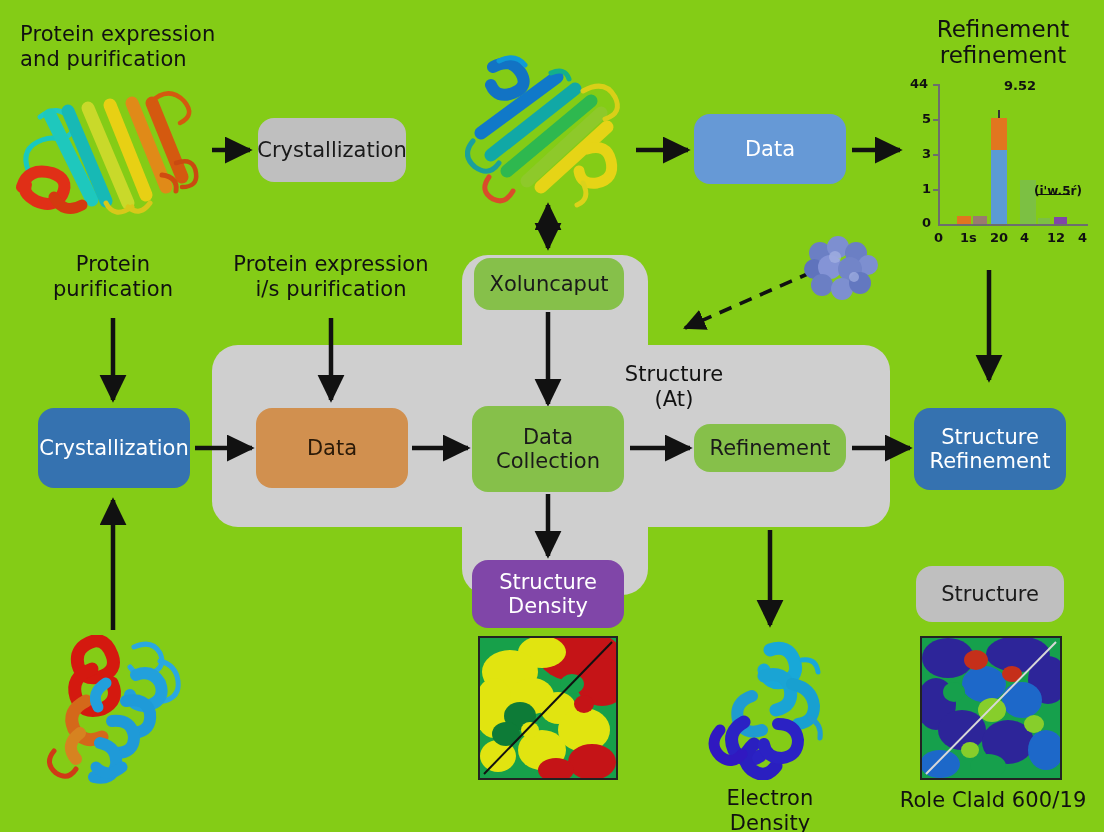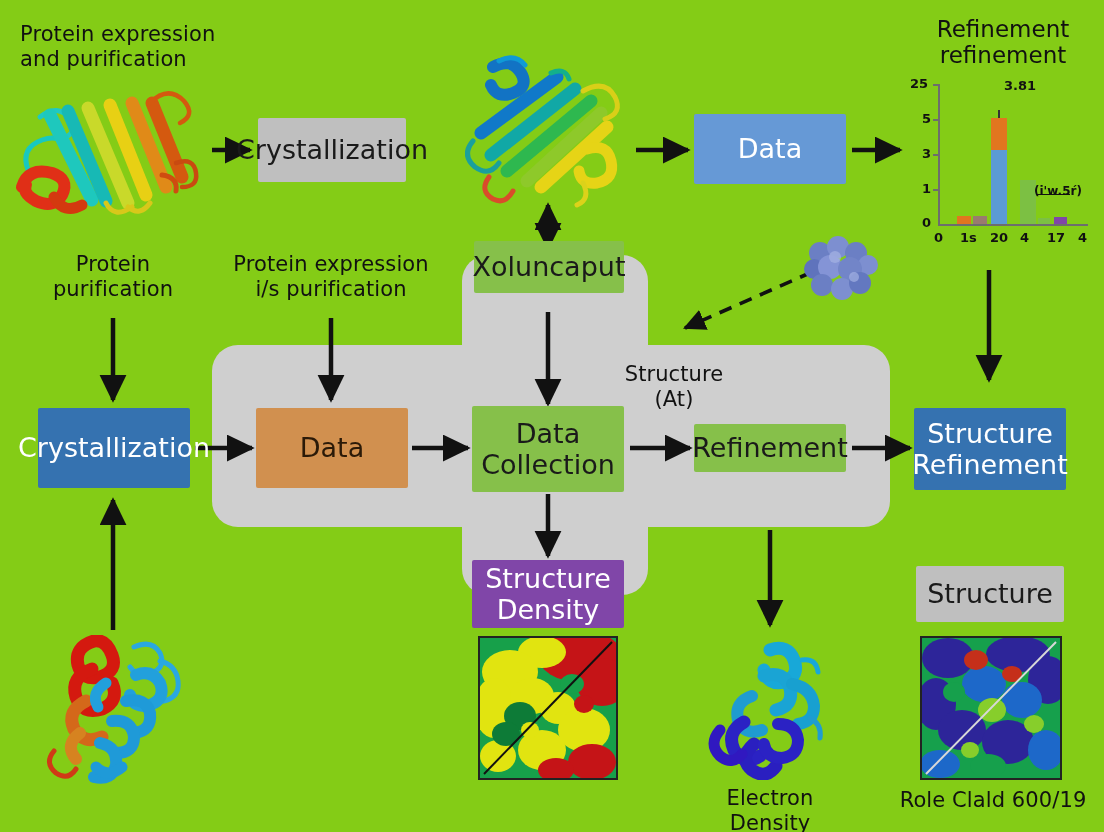--- a/index.html
+++ b/index.html
@@ -28,26 +28,26 @@
     font-size: 21px;
     line-height: 1.18;
     white-space: pre-line;
     letter-spacing: .1px;
   }
   .label.center { text-align: center; }
 
   
   .box {
     position: absolute;
-    border-radius: 2px;
+    border-radius: 16px;
     display: flex;
     align-items: center;
     justify-content: center;
     text-align: center;
-    font-size: 27px;
+    font-size: 21px;
     line-height: 1.15;
     white-space: pre-line;
     box-sizing: border-box;
     padding: 4px 8px;
   }
   .box.grey   { background: #bfbfbf; color: #1a1a1a; }
   .box.blue   { background: #6699d6; color: #ffffff; }
   .box.dblue  { background: #3572b0; color: #ffffff; }
   .box.green  { background: #86c04a; color: #1a1a1a; }
   .box.orange { background: #d1904f; color: #2b1a08; }
@@ -194,21 +194,21 @@
 
   <div class="label center" style="left:700px; top:786px; width:140px;">Electron
 Density</div>
 
   <div class="label center" style="left:895px; top:788px; width:196px;">Role Clald 600/19</div>
 
   <div class="box grey" style="left:258px; top:118px; width:148px; height:64px;">Crystallization</div>
 
   <div class="box blue" style="left:694px; top:114px; width:152px; height:70px;">Data</div>
 
-  <div class="box green" style="left:474px; top:241px; width:150px; height:52px;">Xoluncaput</div>
+  <div class="box green" style="left:474px; top:258px; width:150px; height:52px;">Xoluncaput</div>
 
   <div class="box dblue" style="left:38px; top:408px; width:152px; height:80px;">Crystallization</div>
 
   <div class="box orange" style="left:256px; top:408px; width:152px; height:80px;">Data</div>
 
   <div class="box green" style="left:472px; top:406px; width:152px; height:86px;">Data
 Collection</div>
 
   <div class="box green" style="left:694px; top:424px; width:152px; height:48px;">Refinement</div>
 
@@ -377,31 +377,31 @@
 
     <div class="axis-line" style="left:26px; top:0px; width:2px; height:142px;"></div>
 
     <div class="axis-line" style="left:26px; top:140px; width:150px; height:2px;"></div>
 
     <div class="axis-line" style="left:21px; top:0px;   width:7px; height:2px;"></div>
     <div class="axis-line" style="left:21px; top:35px;  width:7px; height:2px;"></div>
     <div class="axis-line" style="left:21px; top:70px;  width:7px; height:2px;"></div>
     <div class="axis-line" style="left:21px; top:105px; width:7px; height:2px;"></div>
 
-    <div class="ytick-lbl" style="left:-2px;  top:-8px;">25</div>
+    <div class="ytick-lbl" style="left:-2px;  top:-8px;">44</div>
     <div class="ytick-lbl" style="left:10px; top:27px;">5</div>
     <div class="ytick-lbl" style="left:10px; top:62px;">3</div>
     <div class="ytick-lbl" style="left:10px; top:97px;">1</div>
     <div class="ytick-lbl" style="left:10px; top:131px;">0</div>
 
     <div class="xtick-lbl" style="left:22px;  top:146px;">0</div>
     <div class="xtick-lbl" style="left:48px;  top:146px;">1s</div>
     <div class="xtick-lbl" style="left:78px;  top:146px;">20</div>
     <div class="xtick-lbl" style="left:108px; top:146px;">4</div>
-    <div class="xtick-lbl" style="left:135px; top:146px;">17</div>
+    <div class="xtick-lbl" style="left:135px; top:146px;">12</div>
     <div class="xtick-lbl" style="left:166px; top:146px;">4</div>
 
     <div class="abs" style="left:0; top:0; width:178px; height:140px;">
 
       <div class="bar" style="left:45px; width:14px; height:8px; background:#e1761f; bottom:0;"></div>
 
       <div class="bar" style="left:61px; width:14px; height:8px; background:#9a7b6e; bottom:0;"></div>
 
       <div class="bar" style="left:79px; width:16px; height:106px; bottom:0;">
         <div class="bar-seg" style="bottom:0; height:74px; background:#5b9bd5;"></div>
@@ -409,19 +409,19 @@
       </div>
       <div class="errbar" style="left:86px; bottom:106px; height:8px;"></div>
 
       <div class="bar" style="left:108px; width:16px; height:44px; background:#7cc043; bottom:0;"></div>
 
       <div class="bar" style="left:126px; width:12px; height:6px; background:#7cc043; bottom:0;"></div>
 
       <div class="bar" style="left:142px; width:13px; height:7px; background:#8046a8; bottom:0;"></div>
     </div>
 
-    <div class="datalbl" style="left:92px; top:-6px;">3.81</div>
+    <div class="datalbl" style="left:92px; top:-6px;">9.52</div>
 
     <div class="annot-line" style="left:124px; top:110px; width:34px;"></div>
     <div class="annot" style="left:122px; top:100px;">(i'w.5ŕ)</div>
   </div>
 
 </div>
 
 </body></html>

